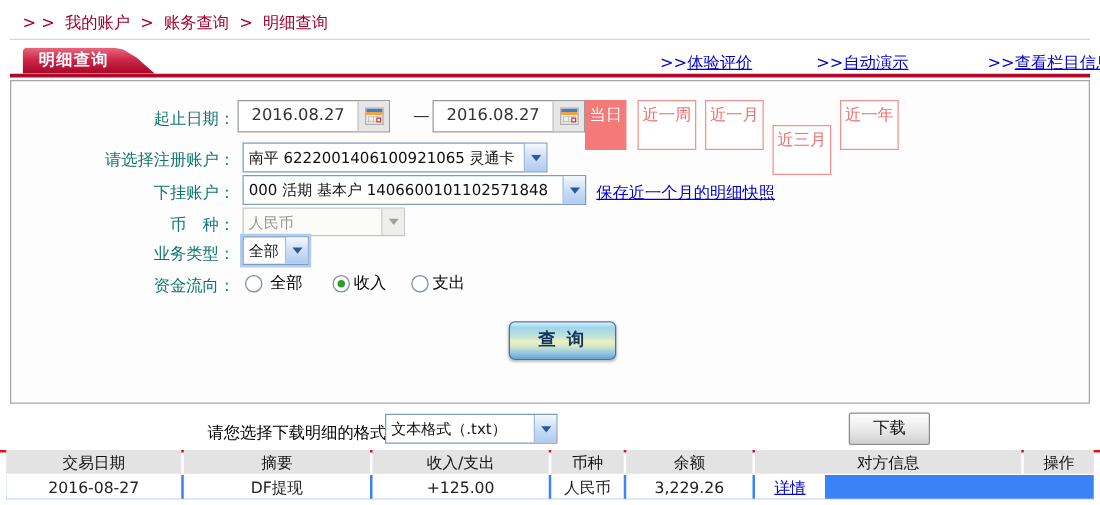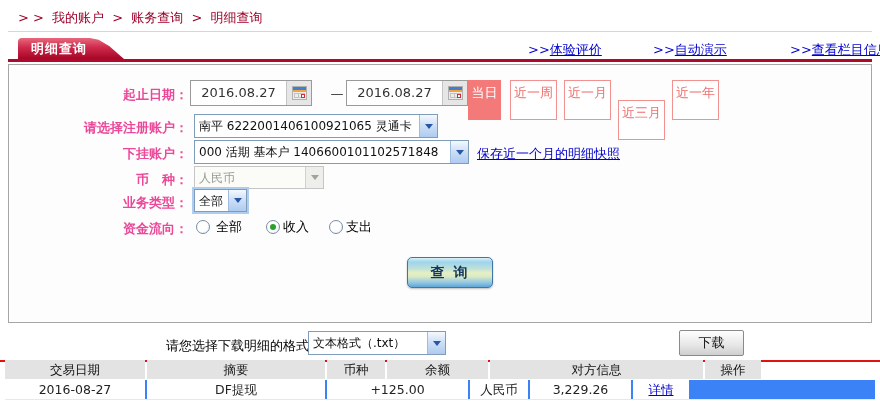--- a/index.html
+++ b/index.html
@@ -21,21 +21,21 @@
   .redbar{position:absolute;left:8px;top:59px;width:864px;height:3px;background:#ad0a2c;}
 
   
   .toplink{position:absolute;top:41px;color:#0000cc;white-space:nowrap;cursor:pointer;}
   .toplink .lbl{text-decoration:underline;}
 
   
   .panel{position:absolute;left:8px;top:64px;width:864px;height:259px;box-sizing:border-box;
          border:1px solid #a6a6a6;background:#fdfdfd;}
 
-  .form-label{position:absolute;right:692px;white-space:nowrap;color:#ec4899;font-weight:bold;}
+  .form-label{position:absolute;right:692px;white-space:nowrap;color:#0f766e;}
 
   
   .datebox{position:absolute;top:80px;width:122px;height:26px;box-sizing:border-box;
            border:1px solid #9a9a9a;background:#fff;display:flex;cursor:text;}
   .datebox .val{flex:1;text-align:center;line-height:24px;font-size:13px;color:#333;}
   .datebox .calwrap{width:24px;background:#e6e6e6;border-left:1px solid #c4c4c4;
                     display:flex;align-items:center;justify-content:center;cursor:pointer;}
   .cal-icon{width:15px;height:14px;position:relative;border:1px solid #b0b0b0;box-sizing:border-box;
             background:linear-gradient(180deg,#3f7ed0 0 3px,#f2a33c 3px 5px,#ececec 5px 100%);}
   .cal-icon::before{content:"";position:absolute;left:1px;right:1px;top:6px;bottom:1px;
@@ -87,21 +87,21 @@
        text-align:center;line-height:24px;font-size:13px;color:#111;cursor:pointer;border-radius:2px;}
 
   
   .redline{position:absolute;left:0;top:360px;width:880px;height:2px;background:#e01212;}
   .rtable{position:absolute;left:5px;top:360px;width:870px;}
   .trow{display:flex;gap:2px;}
   .thead .cell{background:#e3e3e3;height:19px;line-height:19px;color:#111;}
   .tbody{background:#3b82f6;margin-top:1px;border-bottom:1px solid #e8e8e8;}
   .tbody .cell{background:#fff;height:19px;line-height:19px;color:#222;}
   .cell{text-align:center;font-size:12.5px;white-space:nowrap;overflow:hidden;box-sizing:border-box;}
-  .c0{width:140px;} .c1{width:178px;} .c2{width:141px;} .c3{width:58px;}
+  .c0{width:140px;} .c1{width:149px;} .c2{width:141px;} .c3{width:58px;}
   .c4{width:101px;} .c5{width:213px;} .c6{width:56px;}
   .amount{color:#d40000;}
   .detail-link{color:#0000cc;text-decoration:underline;cursor:pointer;}
   .snap-link{position:absolute;left:477px;top:145px;color:#0000cc;text-decoration:underline;
              white-space:nowrap;cursor:pointer;}
 </style>
 </head>
 <body>
 
 <div id="app">
@@ -201,20 +201,21 @@
         <i></i>
       </div>
   </div>
   <div class="dl-btn">下载</div>
 
   <div class="redline"></div>
   <div class="rtable">
     <div class="trow thead">
       <div class="cell c0">交易日期</div>
       <div class="cell c1">摘要</div>
+      <div class="cell c2">收入/支出</div>
       <div class="cell c3">币种</div>
       <div class="cell c4">余额</div>
       <div class="cell c5">对方信息</div>
       <div class="cell c6">操作</div>
     </div>
     <div class="trow tbody">
       <div class="cell c0">2016-08-27</div>
       <div class="cell c1">DF提现</div>
       <div class="cell c2 amount">+125.00</div>
       <div class="cell c3">人民币</div>

